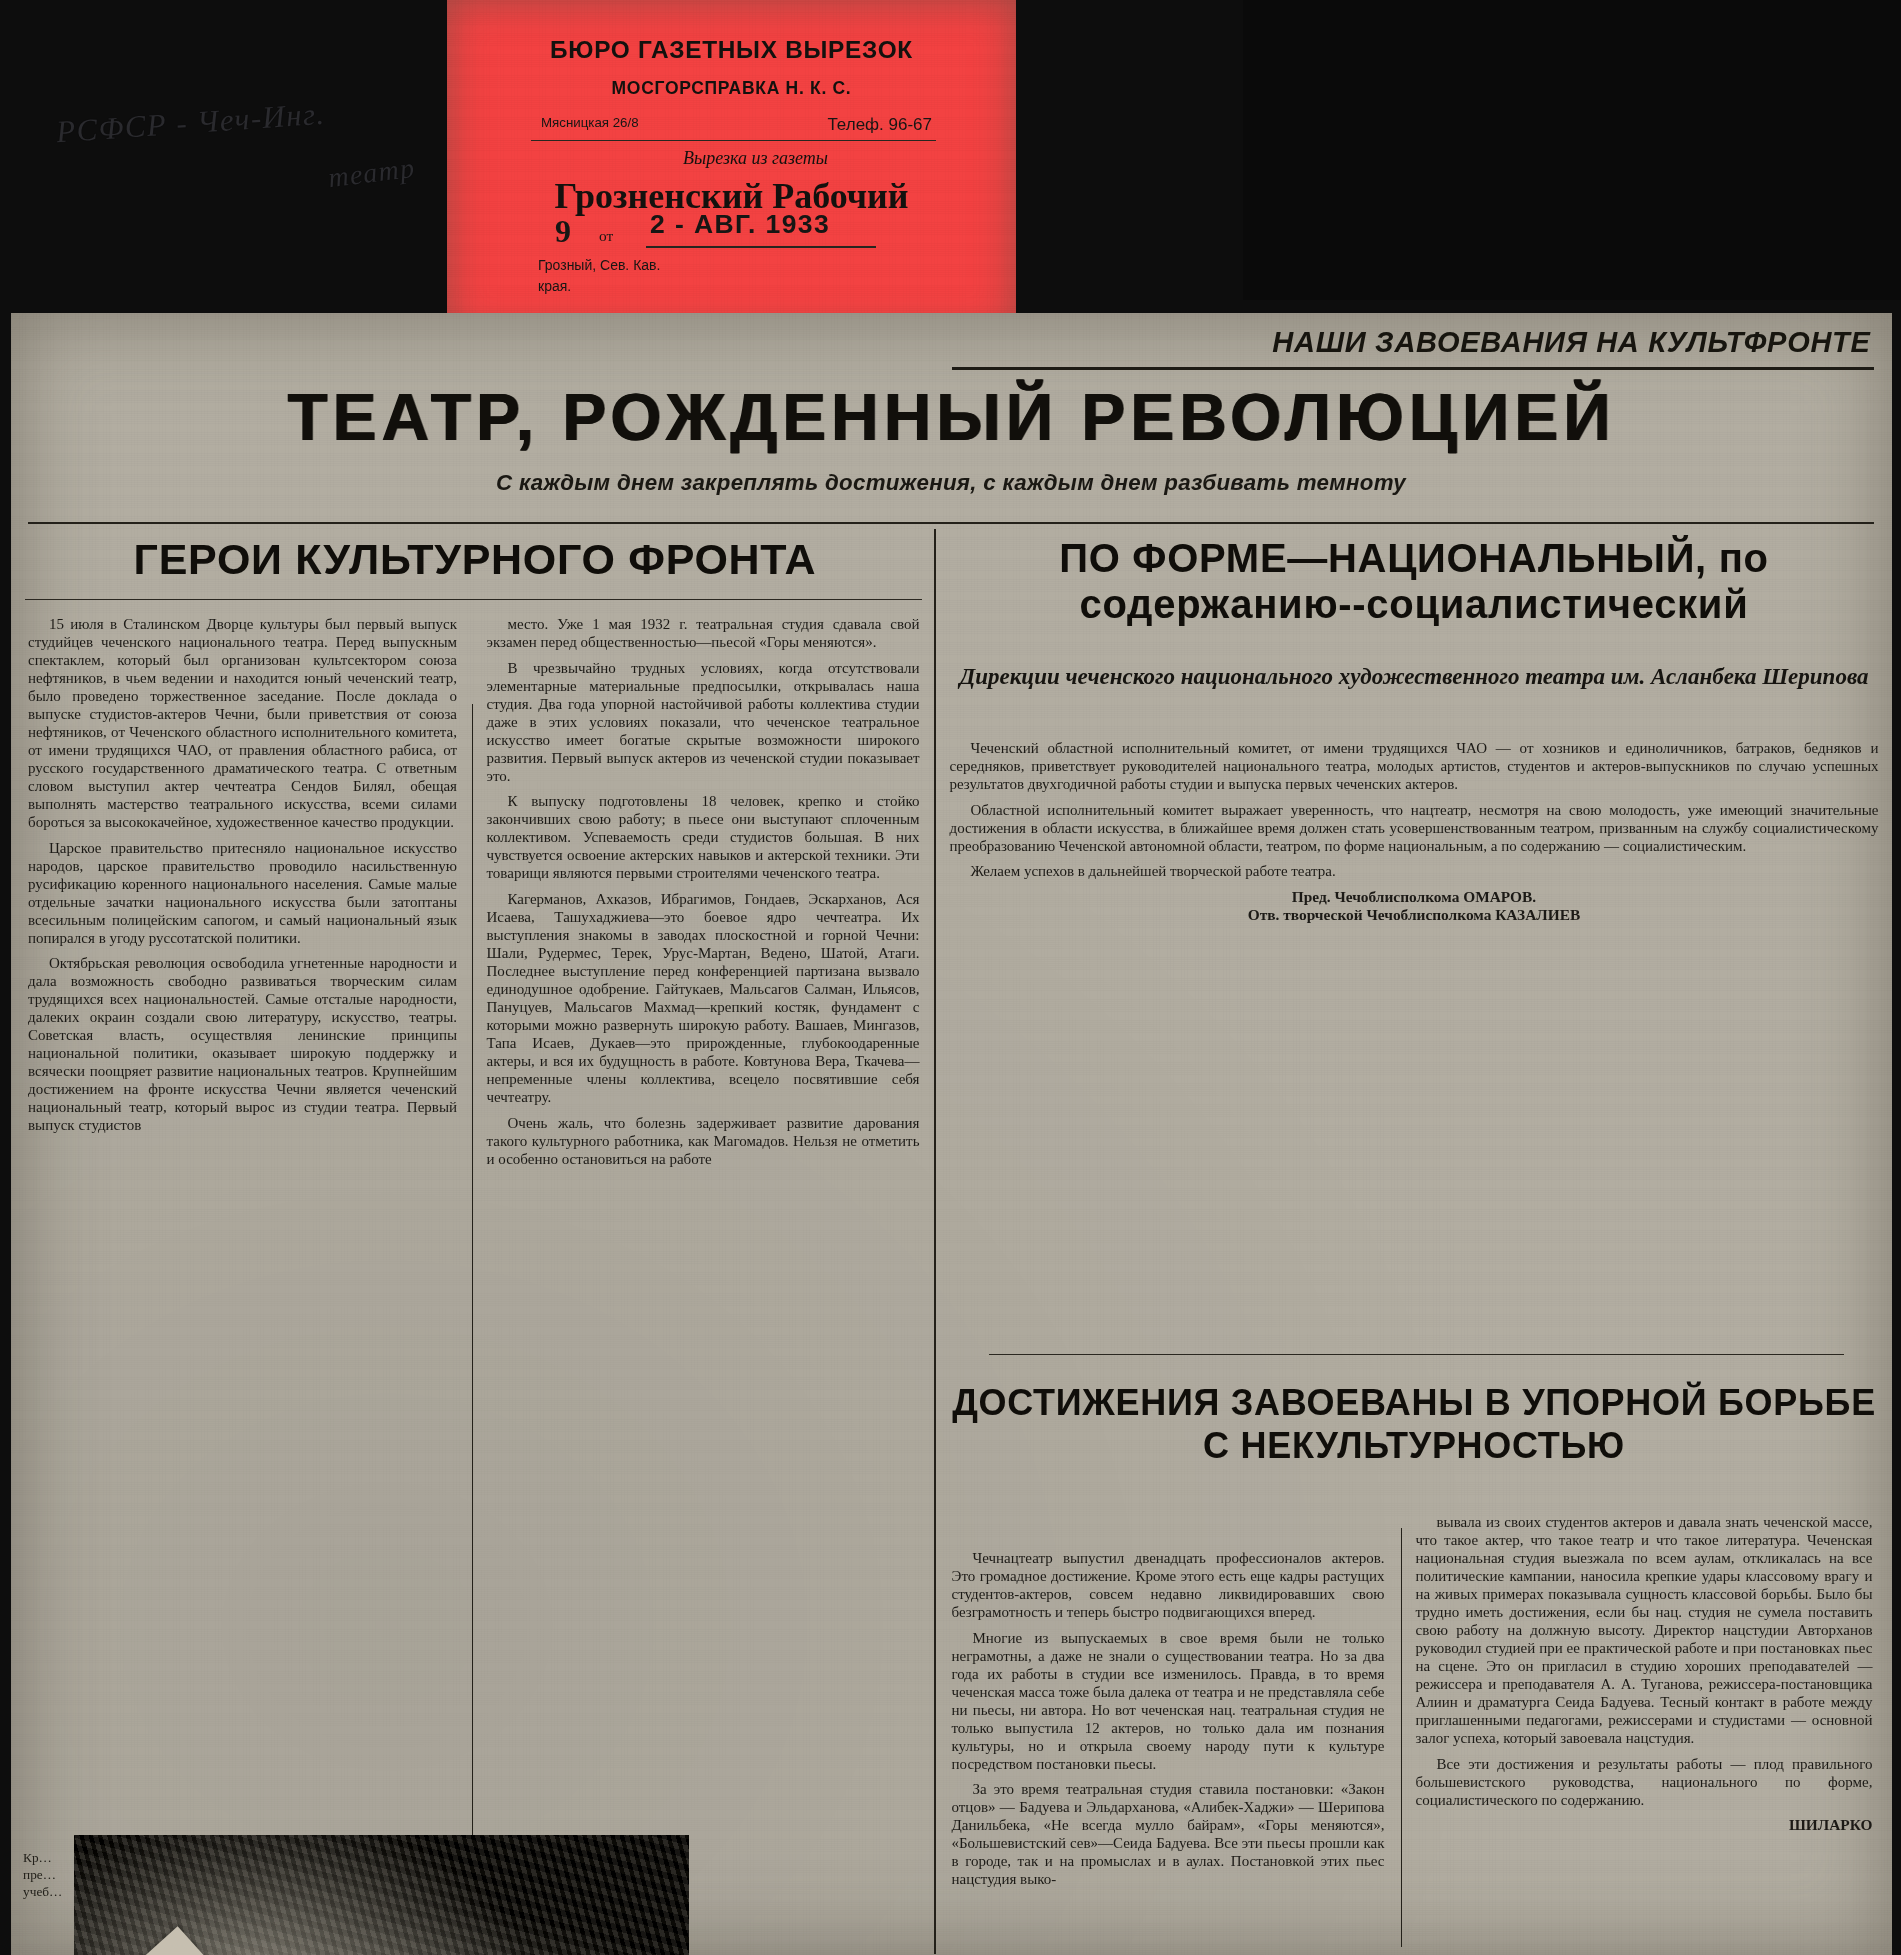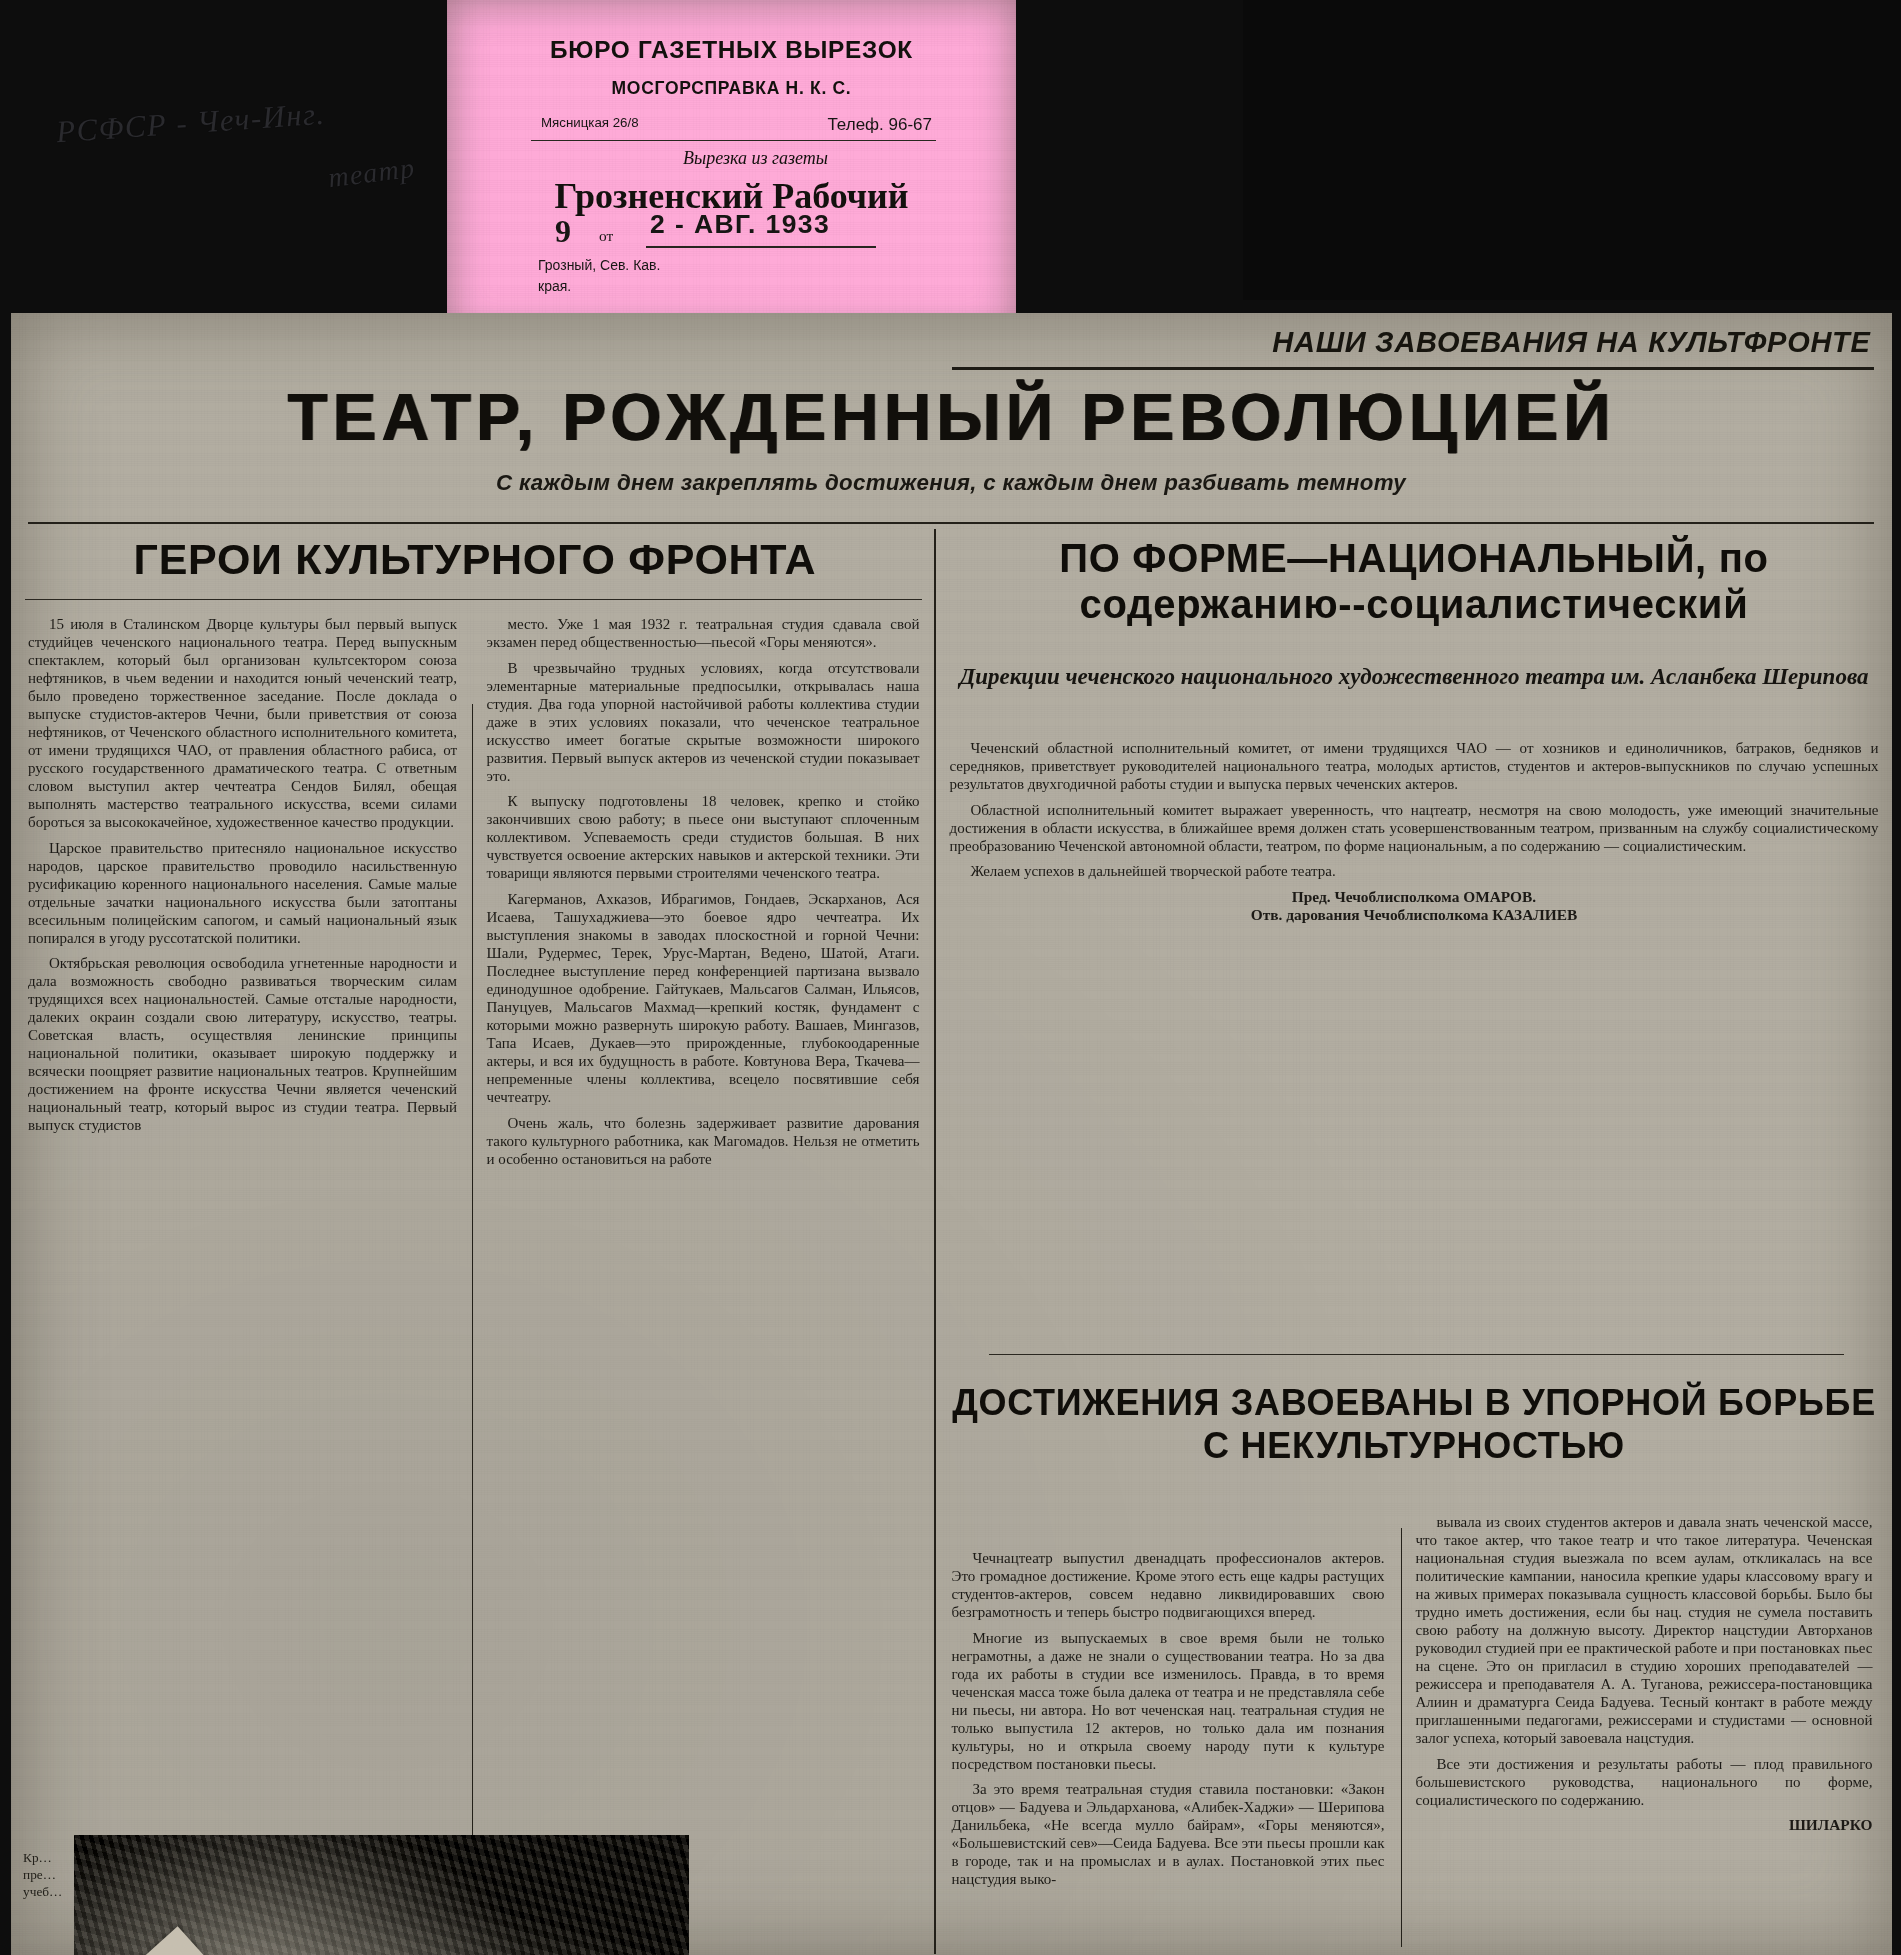--- a/index.html
+++ b/index.html
@@ -14,21 +14,21 @@
     background:#0d0d0d;
   }
   
   .dark-band{
     position:absolute;left:1243px;top:0;width:659px;height:300px;
     background:#0a0a0a;
   }
   
   .slip{
     position:absolute;left:447px;top:0px;width:569px;height:336px;
-    background:#f9a8d4;
+    background:#ef4444;
     box-shadow:inset 0 0 42px rgba(90,84,72,.55);
     filter:contrast(104%);
   }
   .slip .grain{position:absolute;inset:0;opacity:.35;
     background:
       repeating-linear-gradient(0deg,rgba(0,0,0,.05) 0 0.7px,rgba(255,255,255,0) 0.7px 2.1px),
       repeating-linear-gradient(90deg,rgba(0,0,0,.04) 0 0.7px,rgba(255,255,255,0) 0.7px 2.8px);}
   .slip-line{position:absolute;left:0;width:100%;text-align:center;
     font-family:"Liberation Sans", sans-serif;color:#171512;}
   .slip-title{top:36px;font-size:24.4px;font-weight:bold;letter-spacing:0.7px;}
@@ -196,21 +196,21 @@
     </div>
 
     <div class="headline h-right">ПО ФОРМЕ—НАЦИОНАЛЬНЫЙ, по содержанию--социалистический</div>
     <div class="subtitle-italic">Дирекции чеченского национального художественного театра им. Асланбека Шерипова</div>
 
     <div class="col" style="left:939px;top:426px;width:929px;">
       <p>Чеченский областной исполнительный комитет, от имени трудящихся ЧАО — от хозников и единоличников, батраков, бедняков и середняков, приветствует руководителей национального театра, молодых артистов, студентов и актеров-выпускников по случаю успешных результатов двухгодичной работы студии и выпуска первых чеченских актеров.</p>
       <p>Областной исполнительный комитет выражает уверенность, что нацтеатр, несмотря на свою молодость, уже имеющий значительные достижения в области искусства, в ближайшее время должен стать усовершенствованным театром, призванным на службу социалистическому преобразованию Чеченской автономной области, театром, по форме национальным, а по содержанию — социалистическим.</p>
       <p>Желаем успехов в дальнейшей творческой работе театра.</p>
       <div class="sign2">Пред. Чечоблисполкома ОМАРОВ.</div>
-      <div class="sign2">Отв. дарования Чечоблисполкома КАЗАЛИЕВ</div>
+      <div class="sign2">Отв. творческой Чечоблисполкома КАЗАЛИЕВ</div>
     </div>
 
     <div class="rule-thin" style="left:978px;top:1041px;width:855px;"></div>
 
     <div class="headline h-right2">ДОСТИЖЕНИЯ ЗАВОЕВАНЫ В УПОРНОЙ БОРЬБЕ С НЕКУЛЬТУРНОСТЬЮ</div>
 
     <div class="col" style="left:941px;top:1236px;width:433px;">
       <p>Чечнацтеатр выпустил двенадцать профессионалов актеров. Это громадное достижение. Кроме этого есть еще кадры растущих студентов-актеров, совсем недавно ликвидировавших свою безграмотность и теперь быстро подвигающихся вперед.</p>
       <p>Многие из выпускаемых в свое время были не только неграмотны, а даже не знали о существовании театра. Но за два года их работы в студии все изменилось. Правда, в то время чеченская масса тоже была далека от театра и не представляла себе ни пьесы, ни автора. Но вот чеченская нац. театральная студия не только выпустила 12 актеров, но только дала им познания культуры, но и открыла своему народу пути к культуре посредством постановки пьесы.</p>
       <p>За это время театральная студия ставила постановки: «Закон отцов» — Бадуева и Эльдарханова, «Алибек-Хаджи» — Шерипова Данильбека, «Не всегда мулло байрам», «Горы меняются», «Большевистский сев»—Сеида Бадуева. Все эти пьесы прошли как в городе, так и на промыслах и в аулах. Постановкой этих пьес нацстудия выко-</p>

